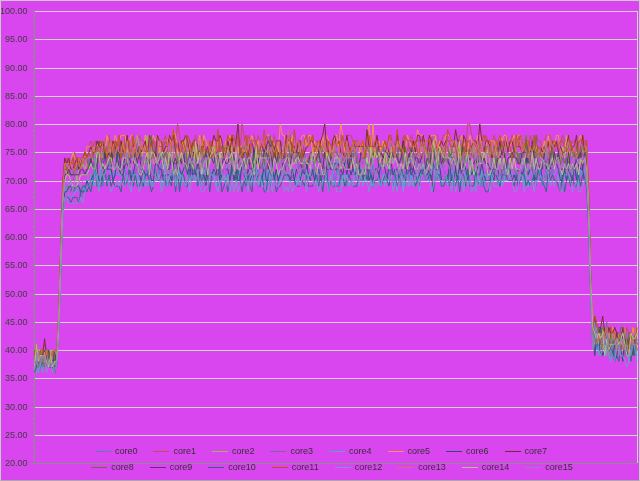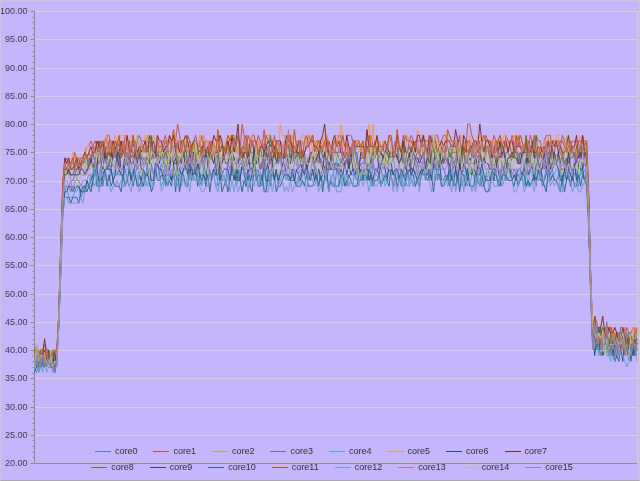--- a/index.html
+++ b/index.html
@@ -1,17 +1,17 @@
 <!DOCTYPE html>
 <html><head>
 <meta charset="utf-8">
 <style>
   html,body{margin:0;padding:0;background:#eee;font-family:"Liberation Sans",sans-serif;}
   .chart-frame{
-    position:relative;width:640px;height:481px;background:#c4b5fd;
+    position:relative;width:640px;height:481px;background:#d946ef;
     border:1px solid #c9c9c9;border-bottom-color:#a9a9a9;box-sizing:border-box;overflow:hidden;
   }
   svg{position:absolute;left:0;top:0;}
   .y-tick-label{fill:#3f3f3f;font-family:"Liberation Sans",sans-serif;font-size:9px;}
   .legend{position:absolute;left:0;width:640px;pointer-events:none;}
   .legend-row{display:flex;justify-content:center;align-items:center;gap:16px;height:11px;}
   .legend-item{display:flex;align-items:center;}
   .legend-swatch{display:inline-block;width:16px;height:0;border-top-width:1px;border-top-style:solid;margin-right:4px;}
   .legend-label{font-size:9px;color:#333;line-height:11px;white-space:nowrap;}
 </style>

